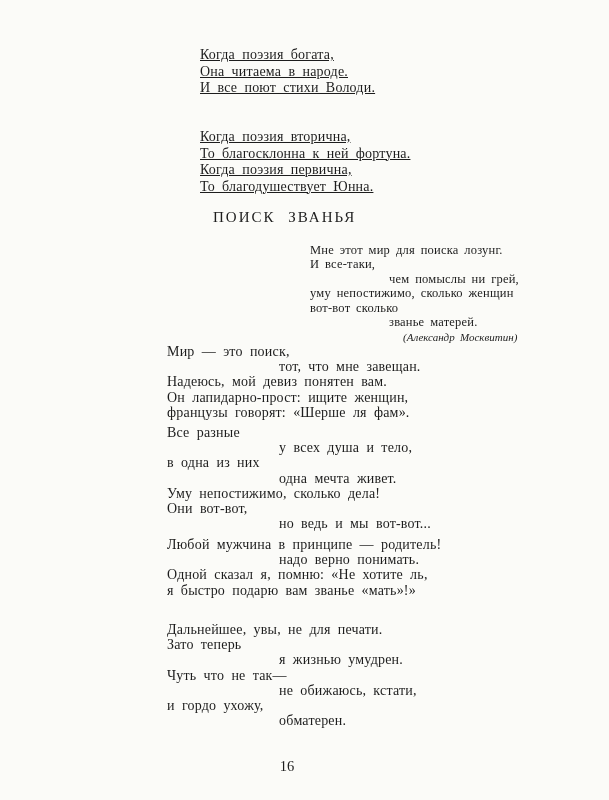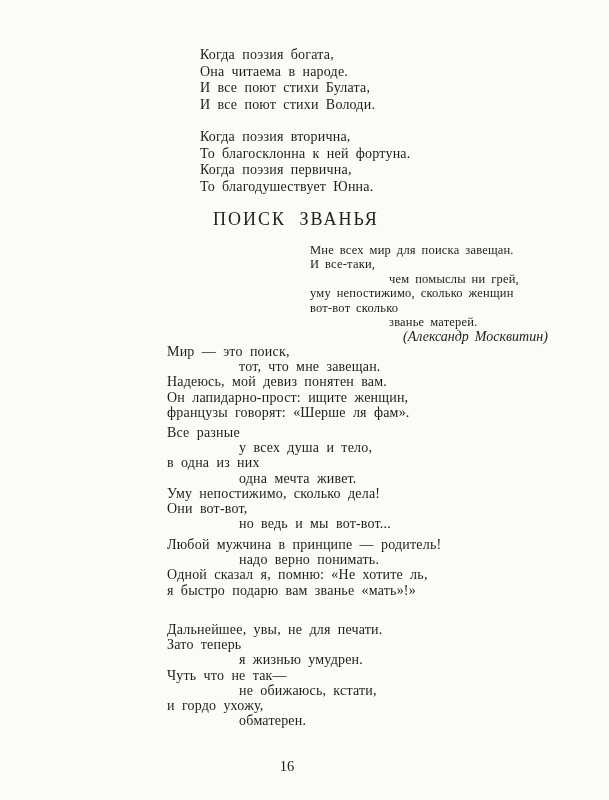--- a/index.html
+++ b/index.html
@@ -18,87 +18,86 @@
   .block { position: absolute; }
   .line {
     white-space: pre;
     font-size: 14px;
     line-height: 16px;
     word-spacing: 3.5px;
     letter-spacing: 0.2px;
   }
   
   .front-stanza { left: 200px; }
-  .front-stanza .line { line-height: 16.5px; }
+  .front-stanza .line { line-height: 16.5px; text-decoration: underline; }
   
   .poem-title {
     position: absolute;
     top: 209px; left: 213px;
-    font-size: 18px;
+    font-size: 15px;
     letter-spacing: 2px;
     word-spacing: 7px;
     white-space: pre;
   }
   
   .epigraph { left: 310px; top: 243px; }
   .epigraph .line {
     font-size: 12.5px;
     line-height: 14.4px;
     word-spacing: 2.5px;
   }
   .epigraph .line.indent { margin-left: 79px; }
   .attribution {
-    font-size: 14px;
+    font-size: 11px;
     line-height: 14.4px;
     font-style: italic;
     margin-left: 93px;
     margin-top: 0.5px;
     white-space: pre;
     word-spacing: 2.5px;
   }
   
   .poem-stanza { left: 167px; }
   .poem-stanza .line { line-height: 15.2px; }
-  .poem-stanza .line.indent { margin-left: 72px; }
+  .poem-stanza .line.indent { margin-left: 112px; }
   
   .page-number {
     position: absolute;
     top: 758px; left: 267px;
     width: 40px;
     text-align: center;
     font-size: 14.5px;
   }
 </style>
 </head>
 <body>
 
 <div class="book-page">
 
   <div class="block front-stanza" style="top:47px">
 
   <div class="line">Когда поэзия богата,</div>
       <div class="line">Она читаема в народе.</div>
-      <div class="line">И все поют стихи Булата,</div>
       <div class="line">И все поют стихи Володи.</div>
     </div>
 
   <div class="block front-stanza" style="top:129px">
 
   <div class="line">Когда поэзия вторична,</div>
       <div class="line">То благосклонна к ней фортуна.</div>
       <div class="line">Когда поэзия первична,</div>
       <div class="line">То благодушествует Юнна.</div>
     </div>
 
   <div class="poem-title">ПОИСК ЗВАНЬЯ</div>
 
   <div class="block epigraph">
     <div>
 
-    <div class="line">Мне всех мир для поиска завещан.</div>
+    <div class="line">Мне этот мир для поиска лозунг.</div>
         <div class="line">И все-таки,</div>
         <div class="line indent">чем помыслы ни грей,</div>
         <div class="line">уму непостижимо, сколько женщин</div>
         <div class="line">вот-вот сколько</div>
         <div class="line indent">званье матерей.</div>
       </div>
     <div class="attribution">(Александр Москвитин)</div>
   </div>
 
   <div class="block poem-stanza" style="top:344px">

